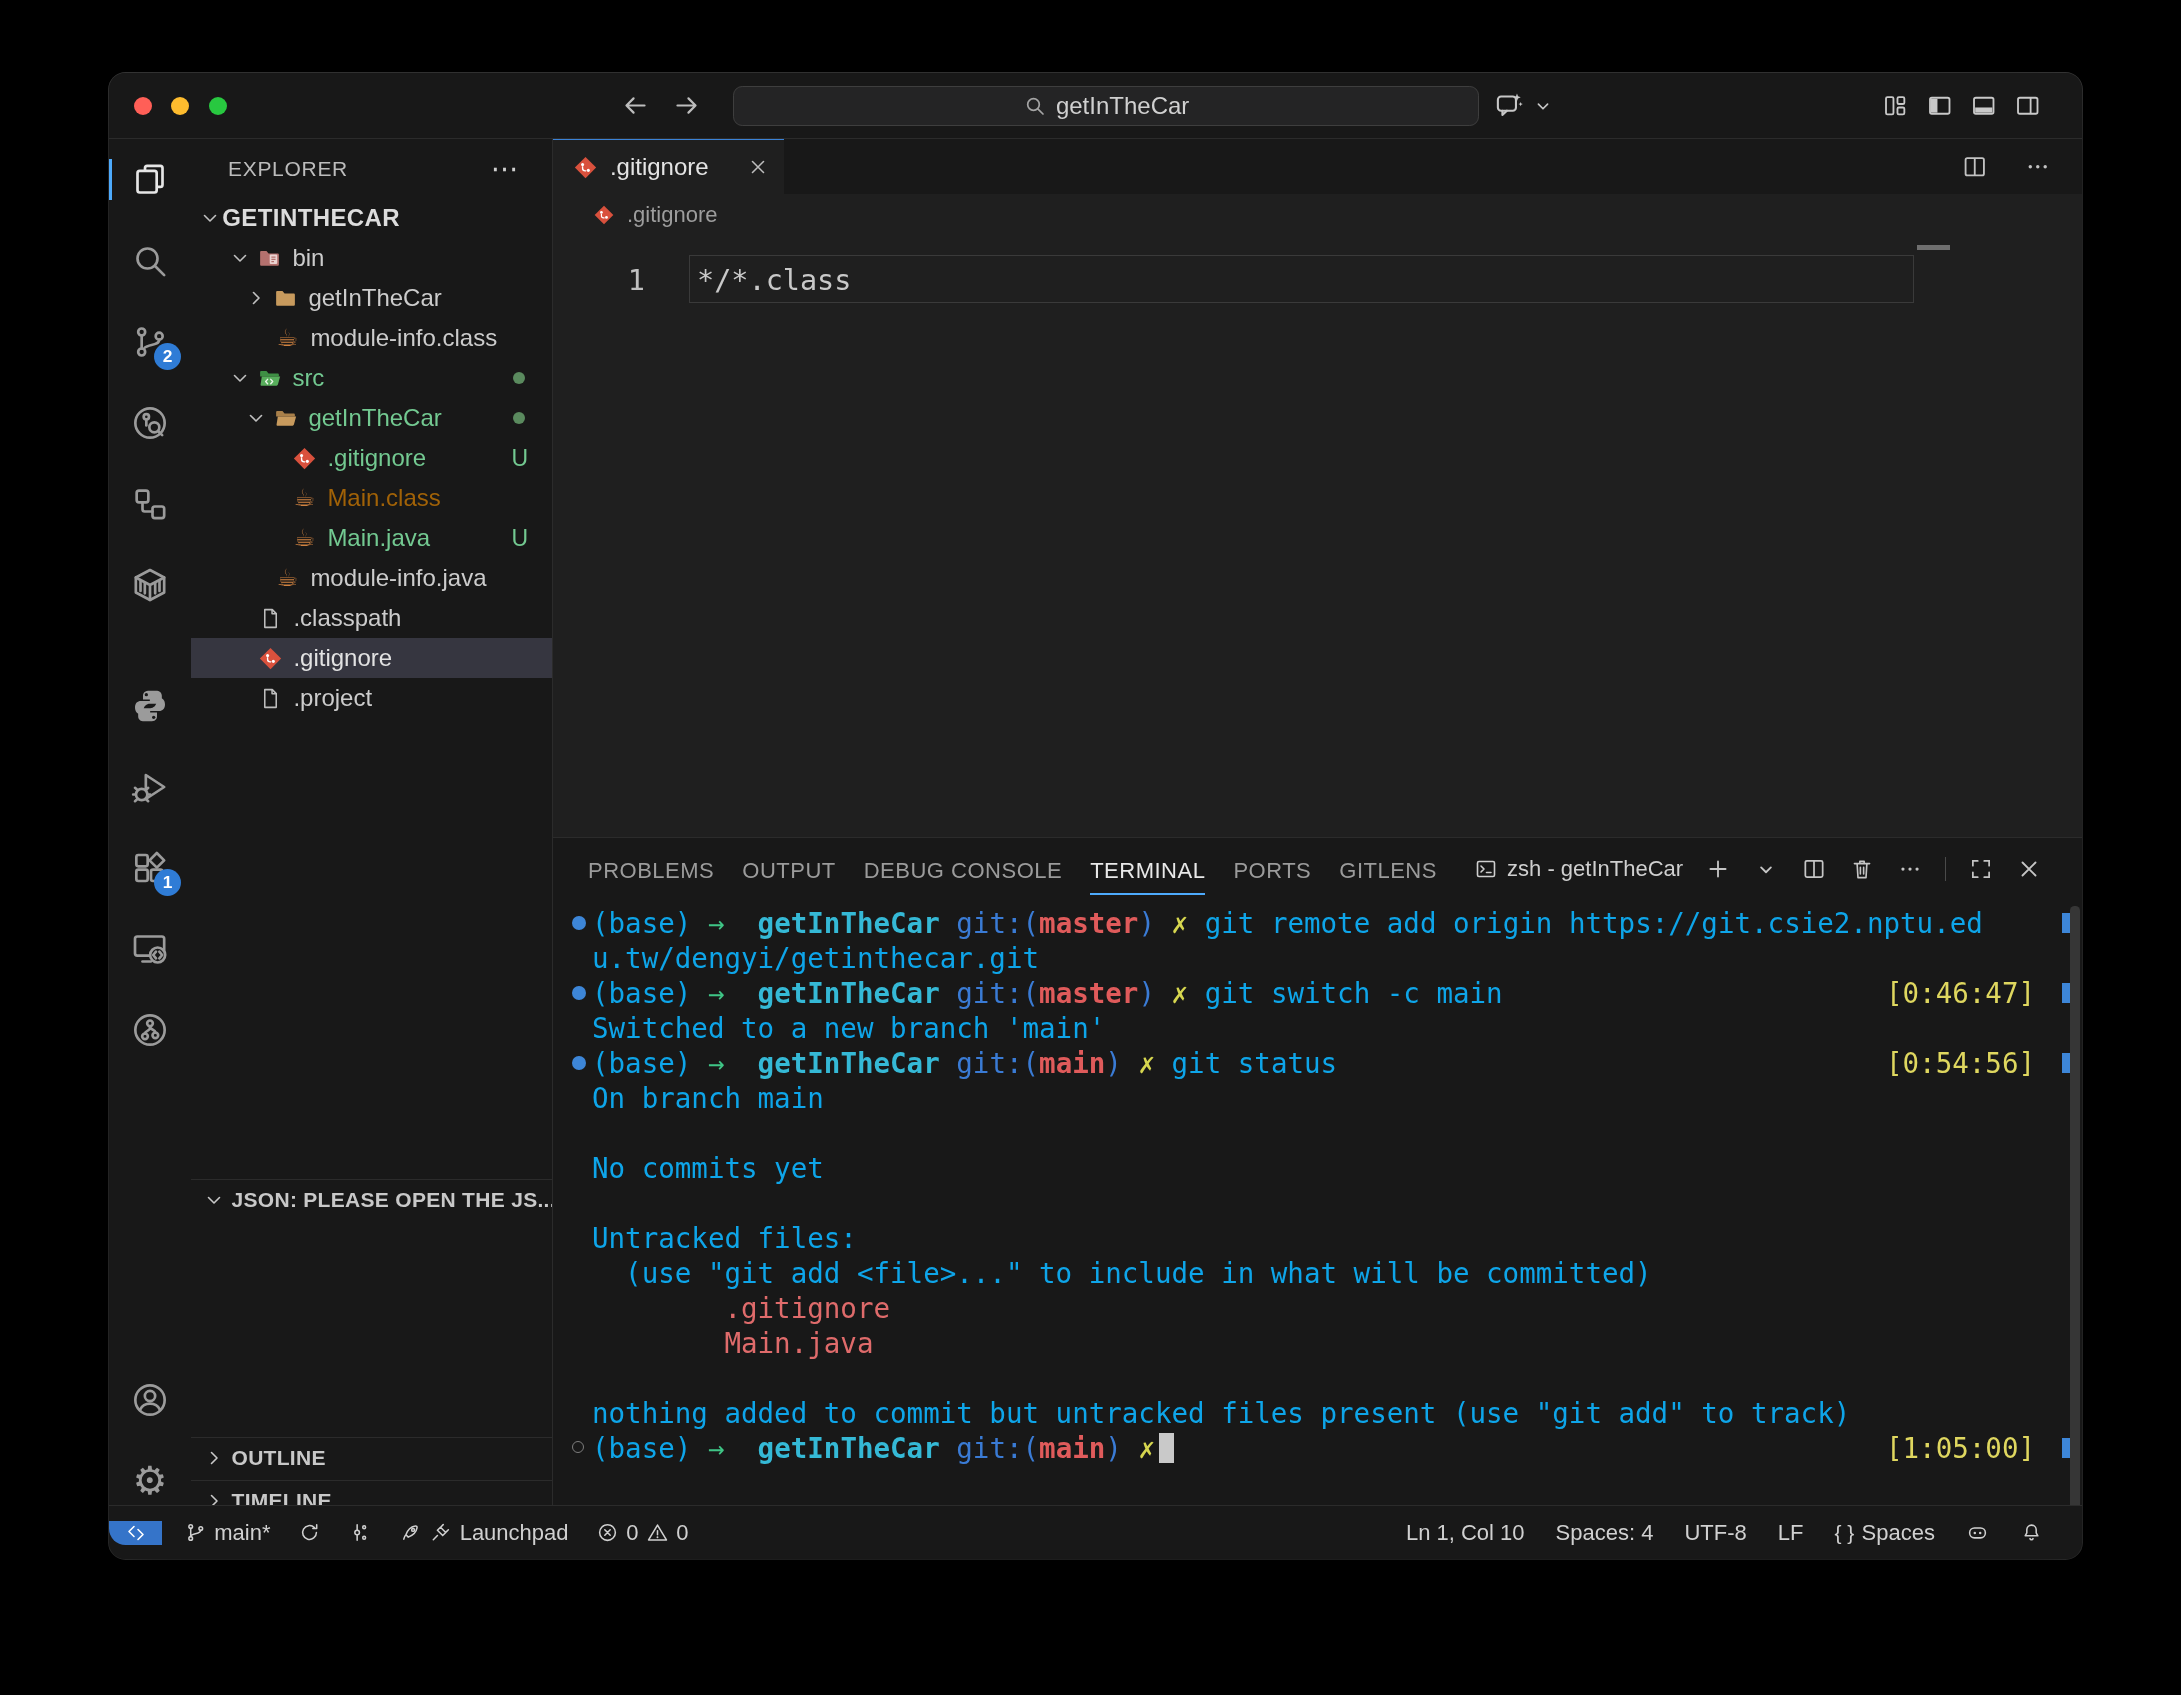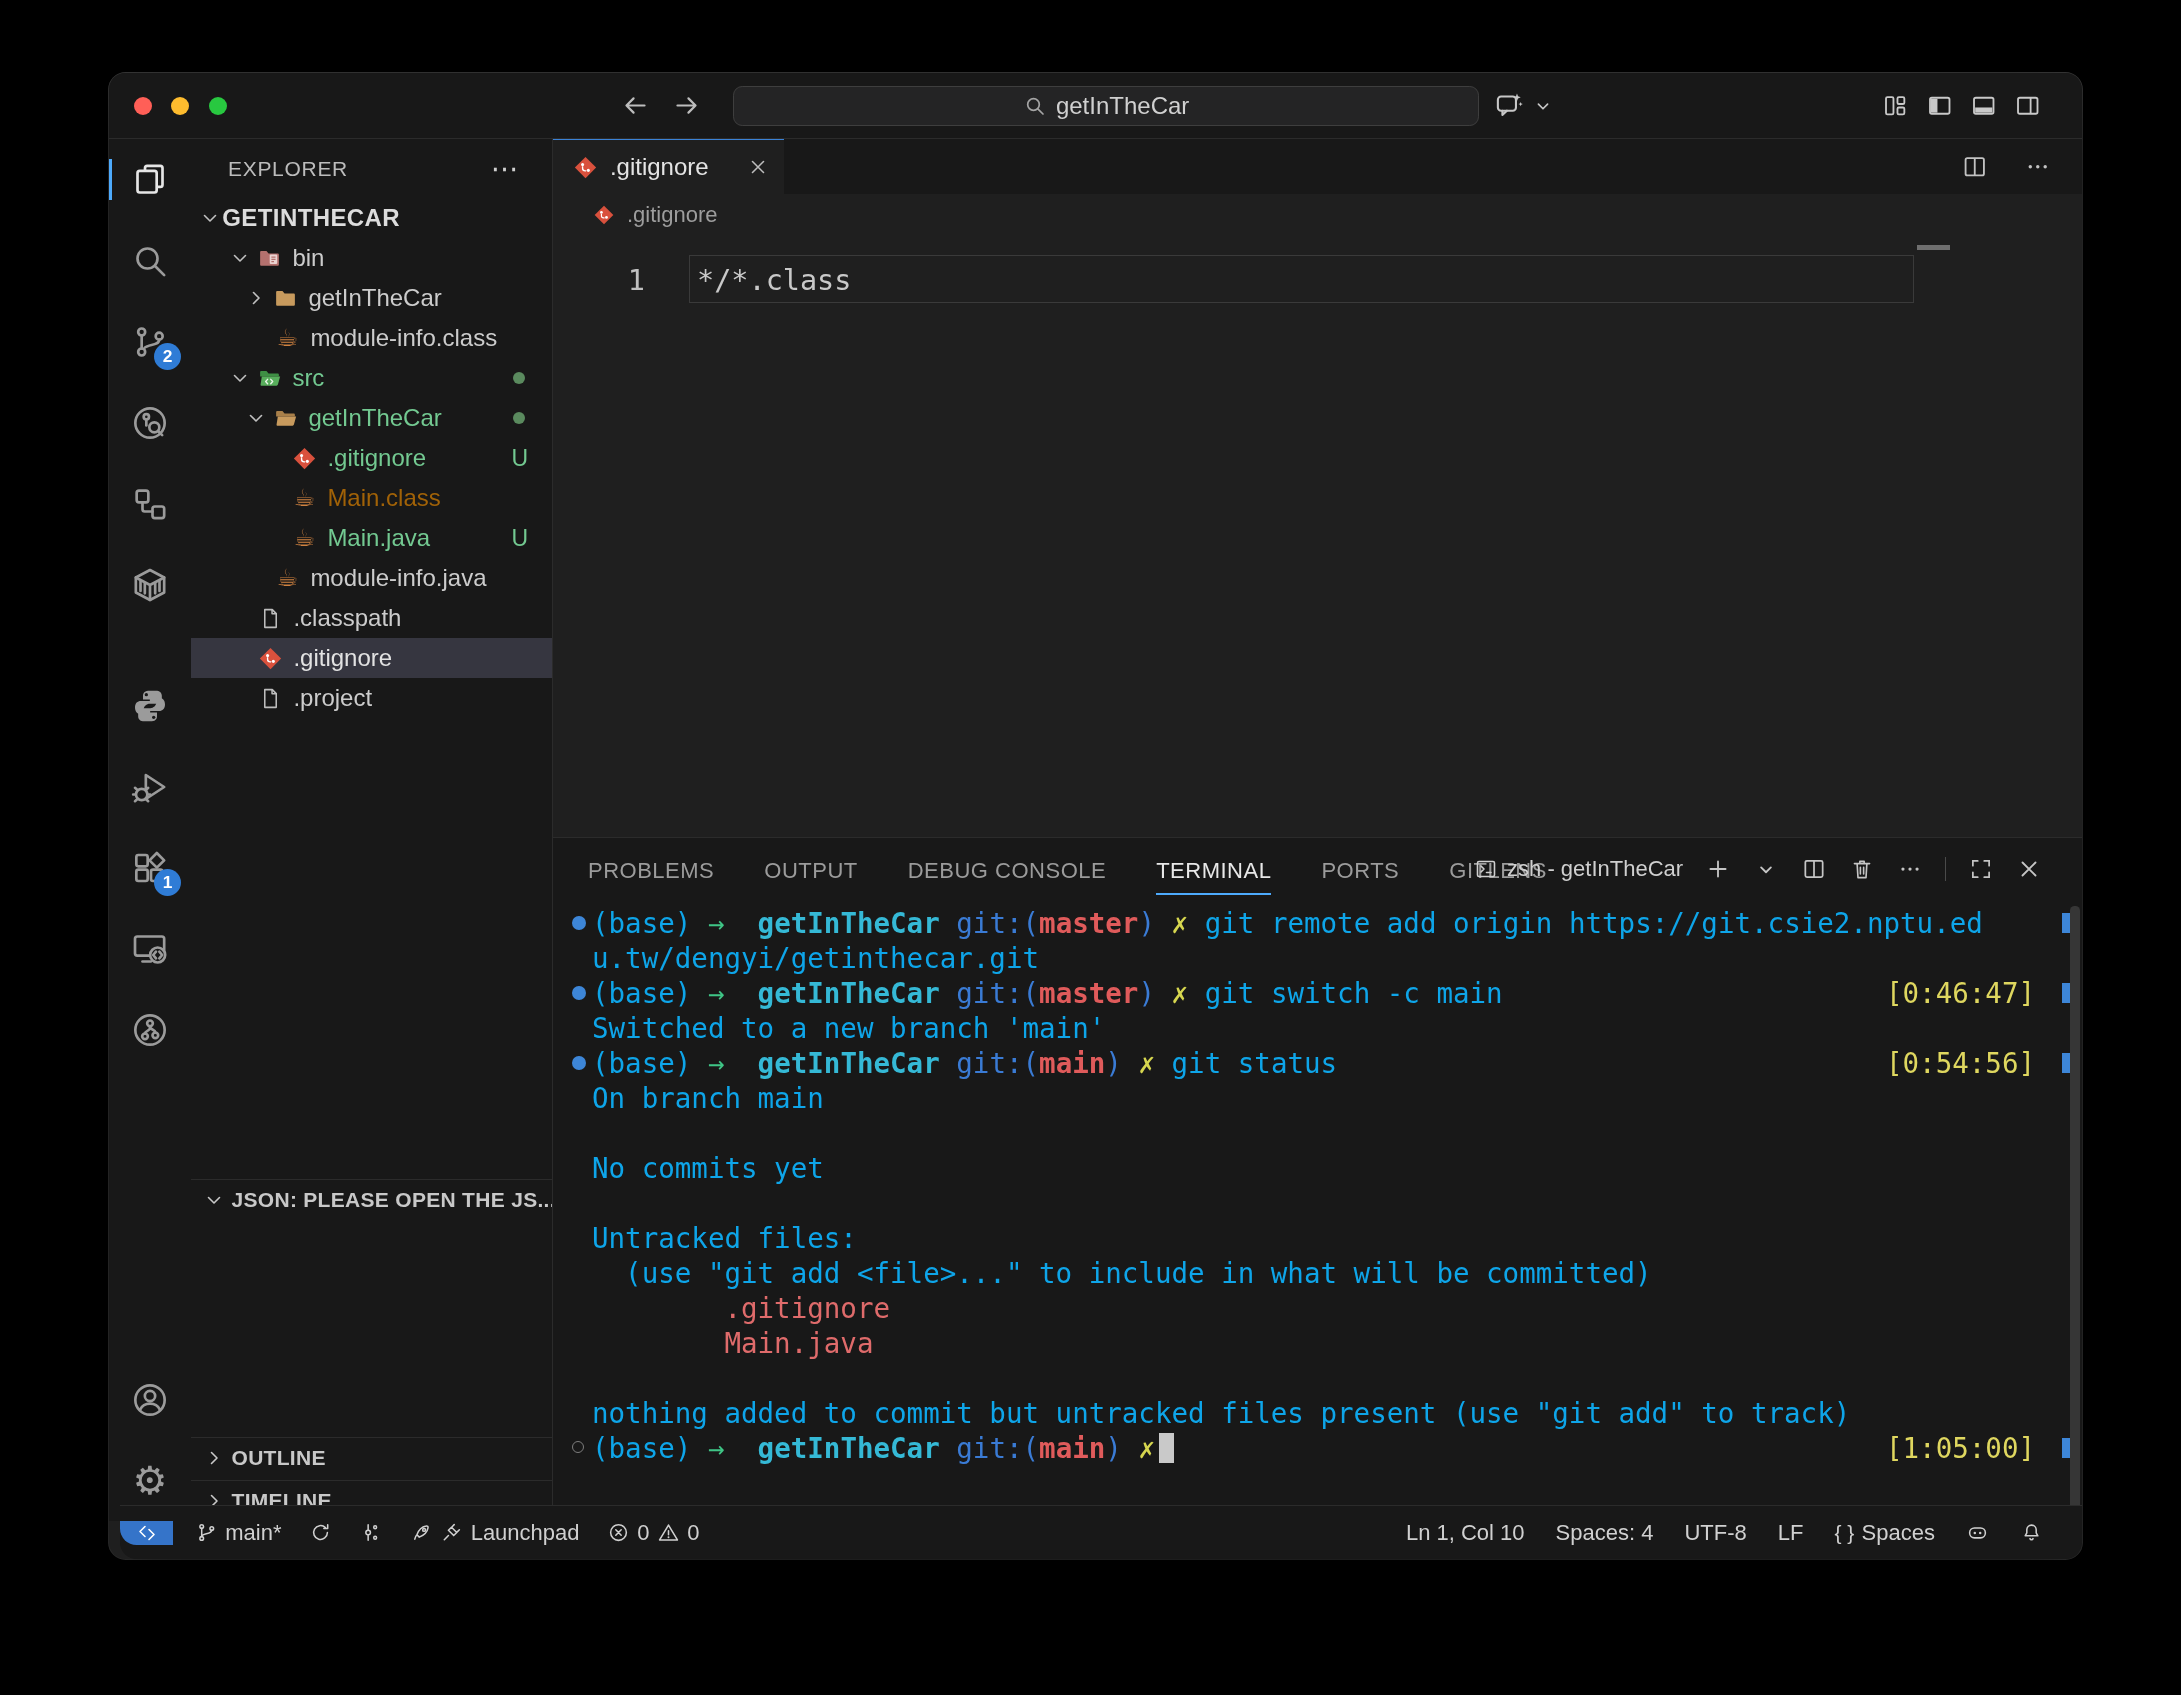--- a/index.html
+++ b/index.html
@@ -75,21 +75,21 @@
   .breadcrumb .ticon svg{width:22px;height:22px;}
   .code{flex:1;position:relative;font-family:"DejaVu Sans Mono",monospace;font-size:28.5px;}
   .curline{position:absolute;left:136px;right:168px;top:19px;height:48px;border:1.8px solid #3a3a3a;}
   .lnum{position:absolute;left:55px;top:27.5px;width:37px;text-align:right;color:#c0c0c0;}
   .codetext{position:absolute;left:144px;top:27.5px;color:#c9c9c9;white-space:pre;}
   .ruler-dash{position:absolute;right:132px;top:9.2px;width:33px;height:4.6px;background:#6f6f6f;}
 
   
   .panel{height:684px;flex:none;background:#181818;border-top:0.9px solid #2b2b2b;display:flex;
     flex-direction:column;position:relative;}
-  .panel-tabs{height:62px;display:flex;align-items:center;padding-left:35px;gap:50px;font-size:22px;
+  .panel-tabs{height:62px;display:flex;align-items:center;padding-left:35px;gap:28px;font-size:22px;
     color:#9b9b9b;letter-spacing:0.5px;flex:none;}
   .ptab{padding:14.7px 0 9.2px;border-bottom:2.8px solid transparent;cursor:pointer;white-space:nowrap;}
   .ptab.active{color:#e8e8e8;border-bottom-color:#4daafc;}
   .panel-actions{position:absolute;right:12px;top:0;height:62px;display:flex;align-items:center;gap:22px;
     padding-right:28px;color:#c5c5c5;}
   .panel-actions .pa{width:26px;height:26px;cursor:pointer;}
   .term-title{display:flex;align-items:center;gap:9.2px;font-size:22px;color:#cfcfcf;cursor:pointer;}
   .term-title .pa{width:24px;height:24px;}
   .pa-divider{width:0.9px;height:24px;background:#4a4a4a;}
 
@@ -103,21 +103,21 @@
   .term-time{margin-left:auto;color:#dfd75f;}
   .tseg-fg{color:#0ea5e9;} .tseg-green{color:#3fc586;} .tseg-cyan{color:#35b9d6;font-weight:bold;}
   .tseg-blue{color:#3a7bd5;font-weight:normal;} .tseg-red{color:#e05b5b;font-weight:bold;}
   .tseg-yellow{color:#d6d64f;} .tseg-ured{color:#df6b6b;}
   .cursor-block{display:inline-block;width:15.6px;height:30px;background:#c9c9c9;vertical-align:middle;margin-left:3.7px;}
   .term-mark{position:absolute;right:12px;top:50%;margin-top:-10px;width:8.3px;height:20px;background:#3d86d8;}
   .term-scroll{position:absolute;right:1.8px;top:5.5px;bottom:9.2px;width:10px;background:#363636;border-radius:4.6px;}
 
   
   .statusbar{position:absolute;left:0;right:0;bottom:0;height:54px;background:#181818;border-top:0.9px solid #2b2b2b;
-    border-radius:0 0 16.5px 16.5px;display:flex;align-items:center;font-size:22px;color:#d0d0d0;margin-left:11px;}
+    border-radius:0 0 16.5px 16.5px;display:flex;align-items:center;font-size:22px;color:#d0d0d0;}
   .remote-badge{width:53px;height:100%;background:#3574c9;border-radius:0 0 0 16.5px;display:flex;
     align-items:center;justify-content:center;color:#fff;cursor:pointer;flex:none;}
   .remote-badge svg{width:24px;height:24px;}
   .sb-left{display:flex;align-items:center;gap:27.5px;padding-left:20px;}
   .sb-right{margin-left:auto;display:flex;align-items:center;gap:31px;padding-right:39px;}
   .sb-item{display:flex;align-items:center;gap:7.3px;cursor:pointer;white-space:nowrap;}
   .sb-item svg{width:23px;height:23px;}
   .braces-glyph{font-size:21px;color:#d0d0d0;}
 </style>
 </head>

